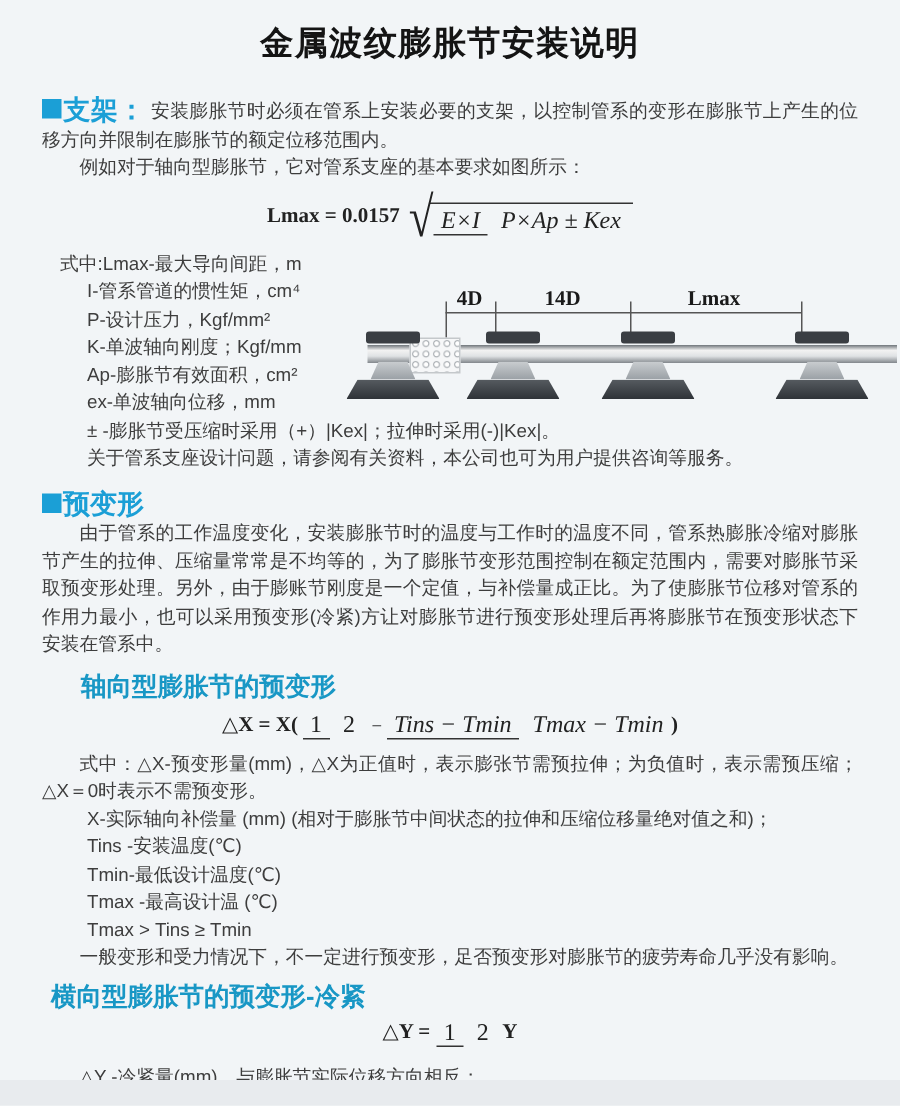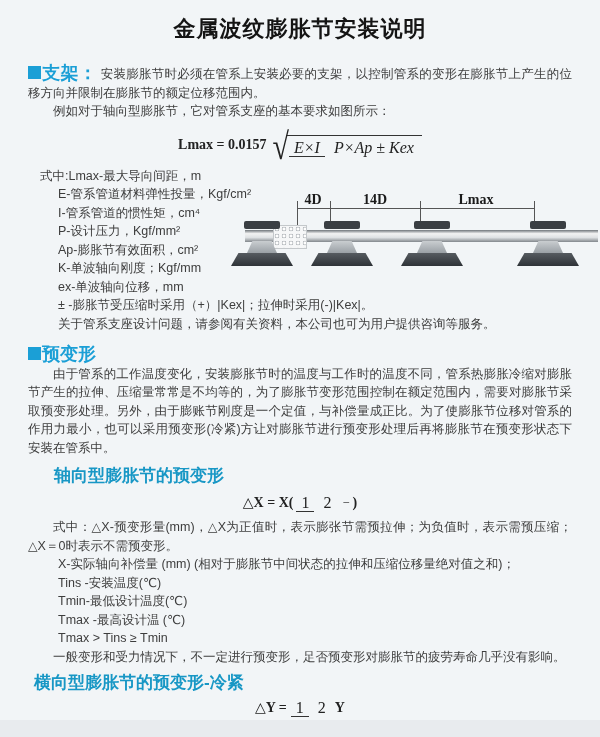--- a/index.html
+++ b/index.html
@@ -81,45 +81,48 @@
           <span class="frac ital">
             <span class="num">E×I</span>
             <span class="den">P×Ap ± Kex</span>
           </span>
         </span>
       </span>
     </div>
 
     <div class="defs">
       <div class="def-line first">式中:Lmax-最大导向间距，m</div>
-      <div class="def-line">E-管系管道材料弹性投量，Kgf/cm²</div>
       <div class="def-line">I-管系管道的惯性矩，cm⁴</div>
       <div class="def-line">P-设计压力，Kgf/mm²</div>
+      <div class="def-line">K-单波轴向刚度；Kgf/mm</div>
       <div class="def-line">Ap-膨胀节有效面积，cm²</div>
-      <div class="def-line">K-单波轴向刚度；Kgf/mm</div>
       <div class="def-line">ex-单波轴向位移，mm</div>
       <div class="def-line">± -膨胀节受压缩时采用（+）|Kex|；拉伸时采用(-)|Kex|。</div>
       <div class="def-line">关于管系支座设计问题，请参阅有关资料，本公司也可为用户提供咨询等服务。</div>
     </div>
 
     <div class="para sec2-head">
       <span class="blue-sq"></span><span class="sec-head">预变形</span>
     </div>
     <div class="para indent">由于管系的工作温度变化，安装膨胀节时的温度与工作时的温度不同，管系热膨胀冷缩对膨胀节产生的拉伸、压缩量常常是不均等的，为了膨胀节变形范围控制在额定范围内，需要对膨胀节采取预变形处理。另外，由于膨账节刚度是一个定值，与补偿量成正比。为了使膨胀节位移对管系的作用力最小，也可以采用预变形(冷紧)方让对膨胀节进行预变形处理后再将膨胀节在预变形状态下安装在管系中。</div>
 
     <div class="sub-head">轴向型膨胀节的预变形</div>
 
     <div class="formula formula2">
       <span class="f-bold">
         <span>△X = X(</span></span>
       <span class="frac" style="margin:0 3px;">
         <span class="num">1</span>
         <span class="den">2</span>
       </span>
       <span style="margin:0 3px;">−</span>
+      <span class="frac ital">
+        <span class="num">Tins − Tmin</span>
+        <span class="den">Tmax − Tmin</span>
+      </span>
       <span class="f-bold">)</span>
     </div>
 
     <div class="para indent">式中：△X-预变形量(mm)，△X为正值时，表示膨张节需预拉伸；为负值时，表示需预压缩；△X＝0时表示不需预变形。</div>
     <div class="axial-lines">
       <div class="def-line">X-实际轴向补偿量 (mm) (相对于膨胀节中间状态的拉伸和压缩位移量绝对值之和)；</div>
       <div class="def-line">Tins -安装温度(℃)</div>
       <div class="def-line">Tmin-最低设计温度(℃)</div>
       <div class="def-line">Tmax -最高设计温 (℃)</div>
       <div class="def-line">Tmax &gt; Tins ≥ Tmin</div>

